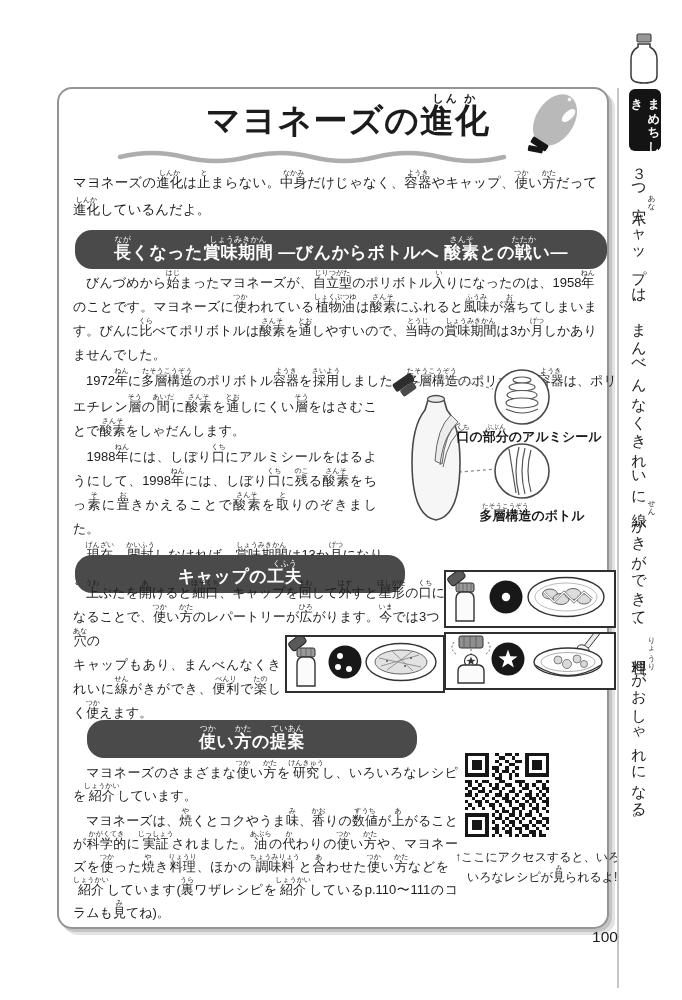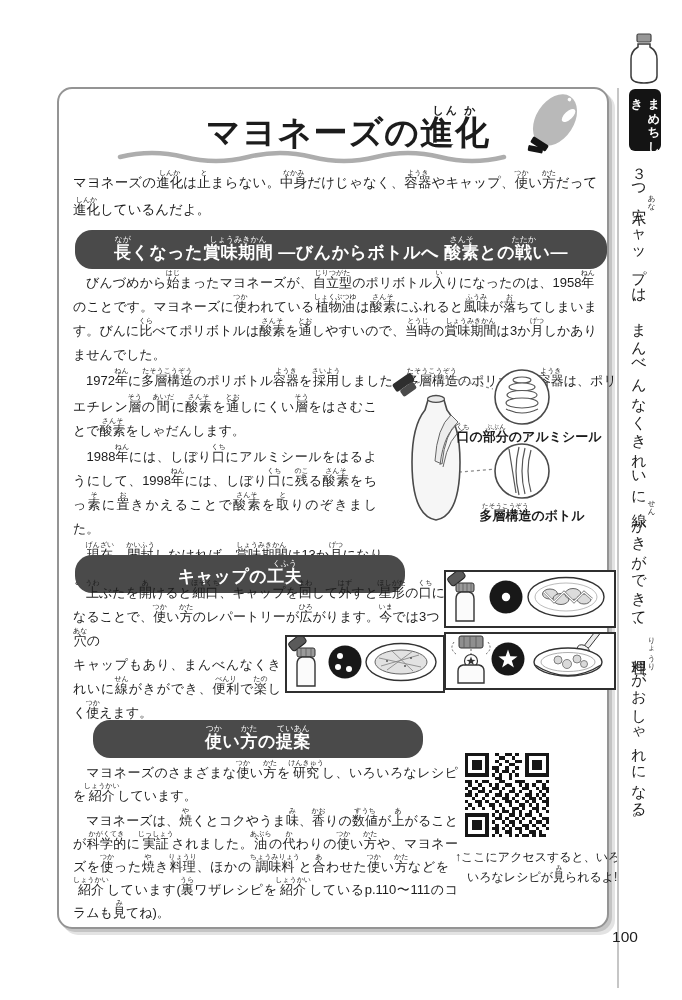--- a/index.html
+++ b/index.html
@@ -8,32 +8,32 @@
   #stage{position:relative;width:682px;height:1000px;background:#fff;}
 
   
   #mainbox{left:57px;top:87px;width:548px;height:838px;border:2px solid #949494;border-radius:15px;
     background:#fff;box-shadow:3px 3px 0 #c4c4c4,6px 6px 0 #e3e3e3;}
 
   ruby{ruby-align:center;}
   rt{font-weight:500;color:inherit;letter-spacing:0;}
 
   
-  #page-title{top:16px;left:30px;right:0;text-align:center;font-size:34px;font-weight:700;letter-spacing:1px;}
+  #page-title{top:4px;left:30px;right:0;text-align:center;font-size:34px;font-weight:700;letter-spacing:1px;}
   #page-title rt{font-size:11px;letter-spacing:2px;font-weight:700;}
   #intro{top:80px;left:14px;width:526px;font-size:13.5px;line-height:27px;text-align:justify;}
   #intro rt{font-size:7px;}
 
   
   .pill{background:#4a4a4a;border-radius:17px;color:#fff;display:flex;align-items:flex-end;
     justify-content:center;font-weight:700;font-size:17px;padding-bottom:5px;letter-spacing:.5px;}
   .pill rt{font-size:8px;font-weight:500;}
   #sec1-pill{top:141px;left:16px;width:532px;height:34px;}
   #sec2-pill{top:466px;left:16px;width:330px;height:33px;}
-  #sec3-pill{top:631px;left:34px;width:330px;height:33px;}
+  #sec3-pill{top:631px;left:28px;width:330px;height:33px;}
 
   
   .bodytxt{font-size:13px;line-height:24px;text-align:justify;font-weight:500;}
   .bodytxt p{margin:0;}
   .bodytxt rt{font-size:7px;}
   #sec1-body{top:180px;left:14px;width:524px;}
   #sec1-body .l1{white-space:nowrap;}
   #sec1-body .narrow{width:304px;}
   #sec1-body .narrow2{width:310px;}
   #sec2-body{top:490px;left:14px;width:524px;}
@@ -63,21 +63,21 @@
   
   #divider{left:617px;top:88px;width:2px;height:900px;background:#c6c6c6;}
   #side-bottle{left:626px;top:33px;width:36px;height:53px;}
   #badge{left:629px;top:89px;width:32px;height:62px;background:#141414;border-radius:6px;color:#fff;
     display:flex;align-items:center;justify-content:center;}
   #badge span{writing-mode:vertical-rl;font-size:12px;font-weight:700;letter-spacing:1px;}
   #side-note{left:614px;top:158px;width:50px;height:840px;writing-mode:vertical-rl;
     font-size:15px;line-height:50px;letter-spacing:1.5px;font-weight:500;}
   #side-note rt{font-size:7.5px;}
 
-  #page-num{left:604px;top:928px;width:42px;text-align:center;font-size:15.5px;font-weight:500;}
+  #page-num{left:584px;top:928px;width:42px;text-align:center;font-size:15.5px;font-weight:500;}
 
   svg{display:block;}
 </style>
 </head>
 <body>
 
 <div id="stage">
 
   <div id="mainbox" class="abs">
 

